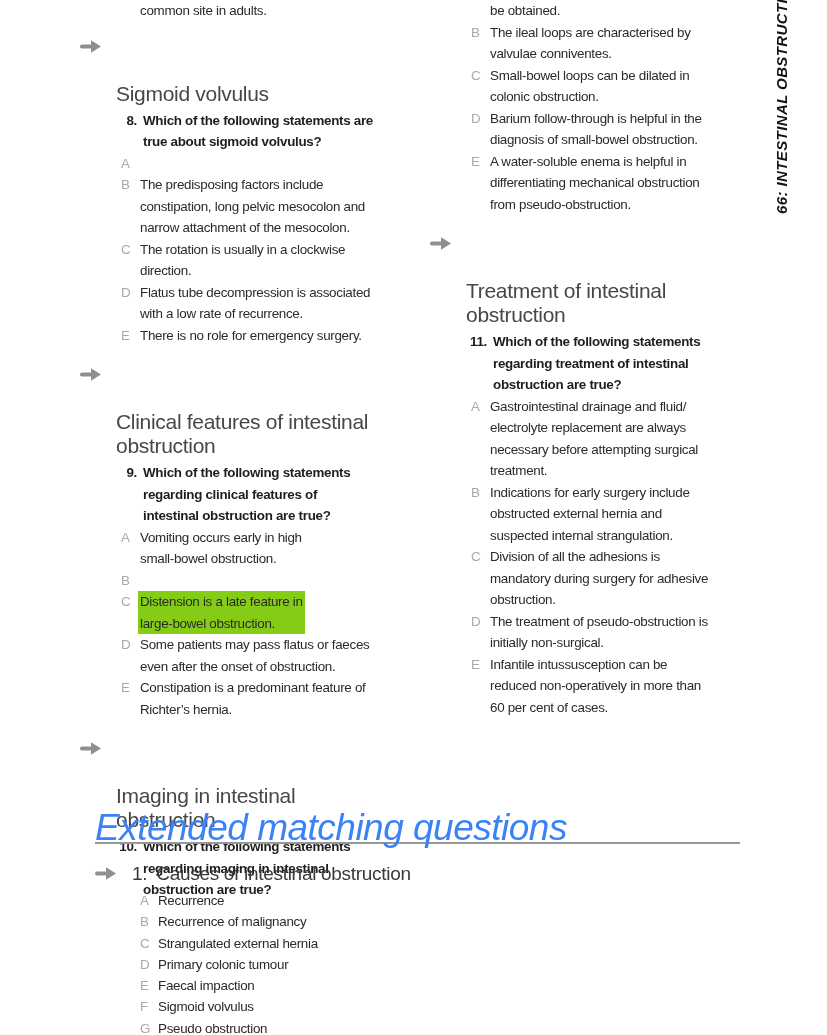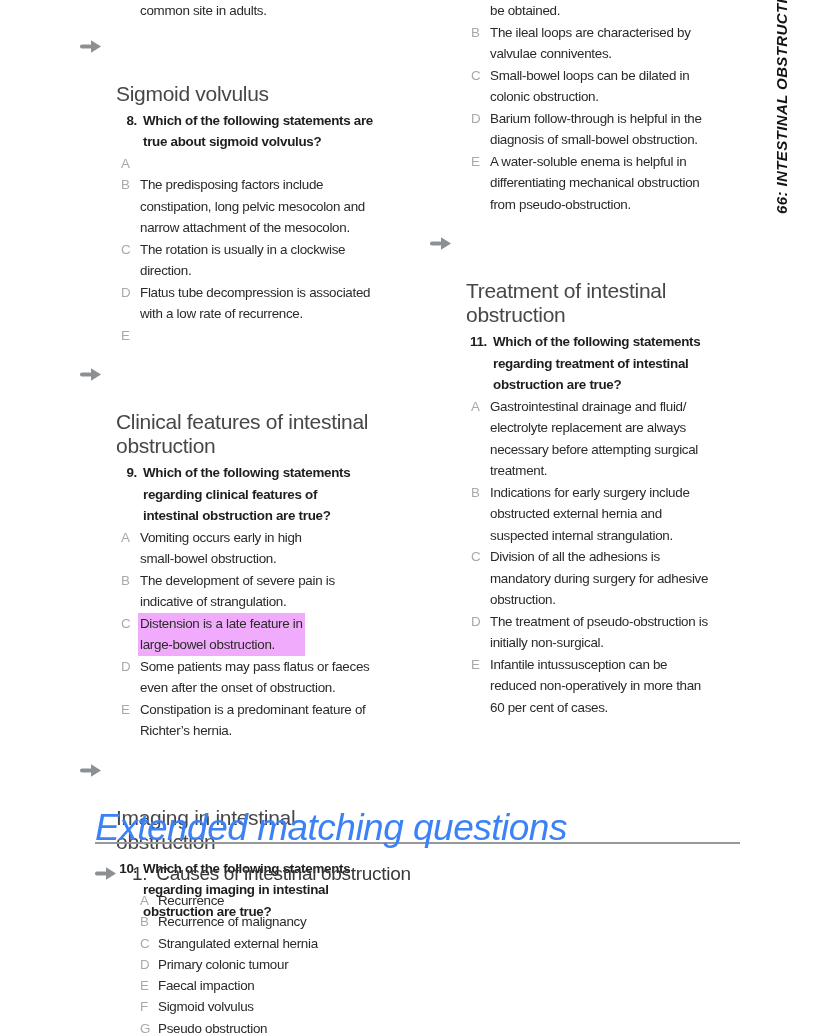--- a/index.html
+++ b/index.html
@@ -49,21 +49,21 @@
 
   
   .opt {
     display:flex;
     padding-left:41px;
     font-size:13.4px; line-height:21.5px;
     letter-spacing:-0.3px;
   }
   .optletter { flex:0 0 19px; color:#a7a9ac; }
   .opttext { white-space:pre-line; }
-  .hl { background:#f0abfc; padding:0 2px; margin:0 -2px; }
+  .hl { background:#84cc16; padding:0 2px; margin:0 -2px; }
 
   
   #emq { position:absolute; left:95px; top:811px; width:665px; }
   .emq-head { position:relative; width:645px; height:36px; }
   .emq-rule {
     position:absolute; left:0; bottom:3px;
     width:645px; height:2px; background:#97989b;
   }
   .emq-head-text {
     position:relative;
@@ -138,20 +138,21 @@
       <span class="opttext">The rotation is usually in a clockwise
 direction.</span>
     </div>
     <div class="opt">
       <span class="optletter">D</span>
       <span class="opttext">Flatus tube decompression is associated
 with a low rate of recurrence.</span>
     </div>
     <div class="opt">
       <span class="optletter">E</span>
+      <span class="opttext">There is no role for emergency surgery.</span>
     </div>
   </div>
 
   <div class="section">
     <div class="sec-head" style="margin-top:16px;">
       <span class="arrow-wrap"><svg width="22" height="13" viewBox="0 0 22 13">
             <rect x="0" y="4.6" width="12" height="3.8" rx="1.9" fill="#8d9093"></rect>
             <polygon points="11,0.2 21,6.5 11,12.8" fill="#8d9093"></polygon>
           </svg></span>
       <span>Clinical features of intestinal
@@ -163,22 +164,20 @@
 regarding clinical features of
 intestinal obstruction are true?</span>
     </div>
     <div class="opt">
       <span class="optletter">A</span>
       <span class="opttext">Vomiting occurs early in high
 small-bowel obstruction.</span>
     </div>
     <div class="opt">
       <span class="optletter">B</span>
-      <span class="opttext">The development of severe pain is
-indicative of strangulation.</span>
     </div>
     <div class="opt">
       <span class="optletter">C</span>
       <span class="opttext hl">Distension is a late feature in
 large-bowel obstruction.</span>
     </div>
     <div class="opt">
       <span class="optletter">D</span>
       <span class="opttext">Some patients may pass flatus or faeces
 even after the onset of obstruction.</span>

